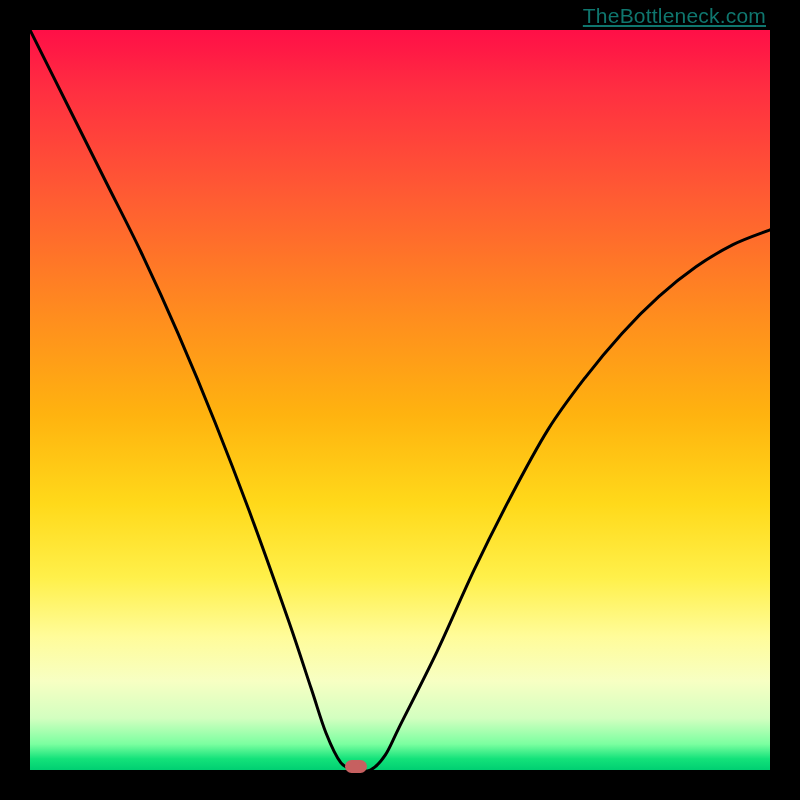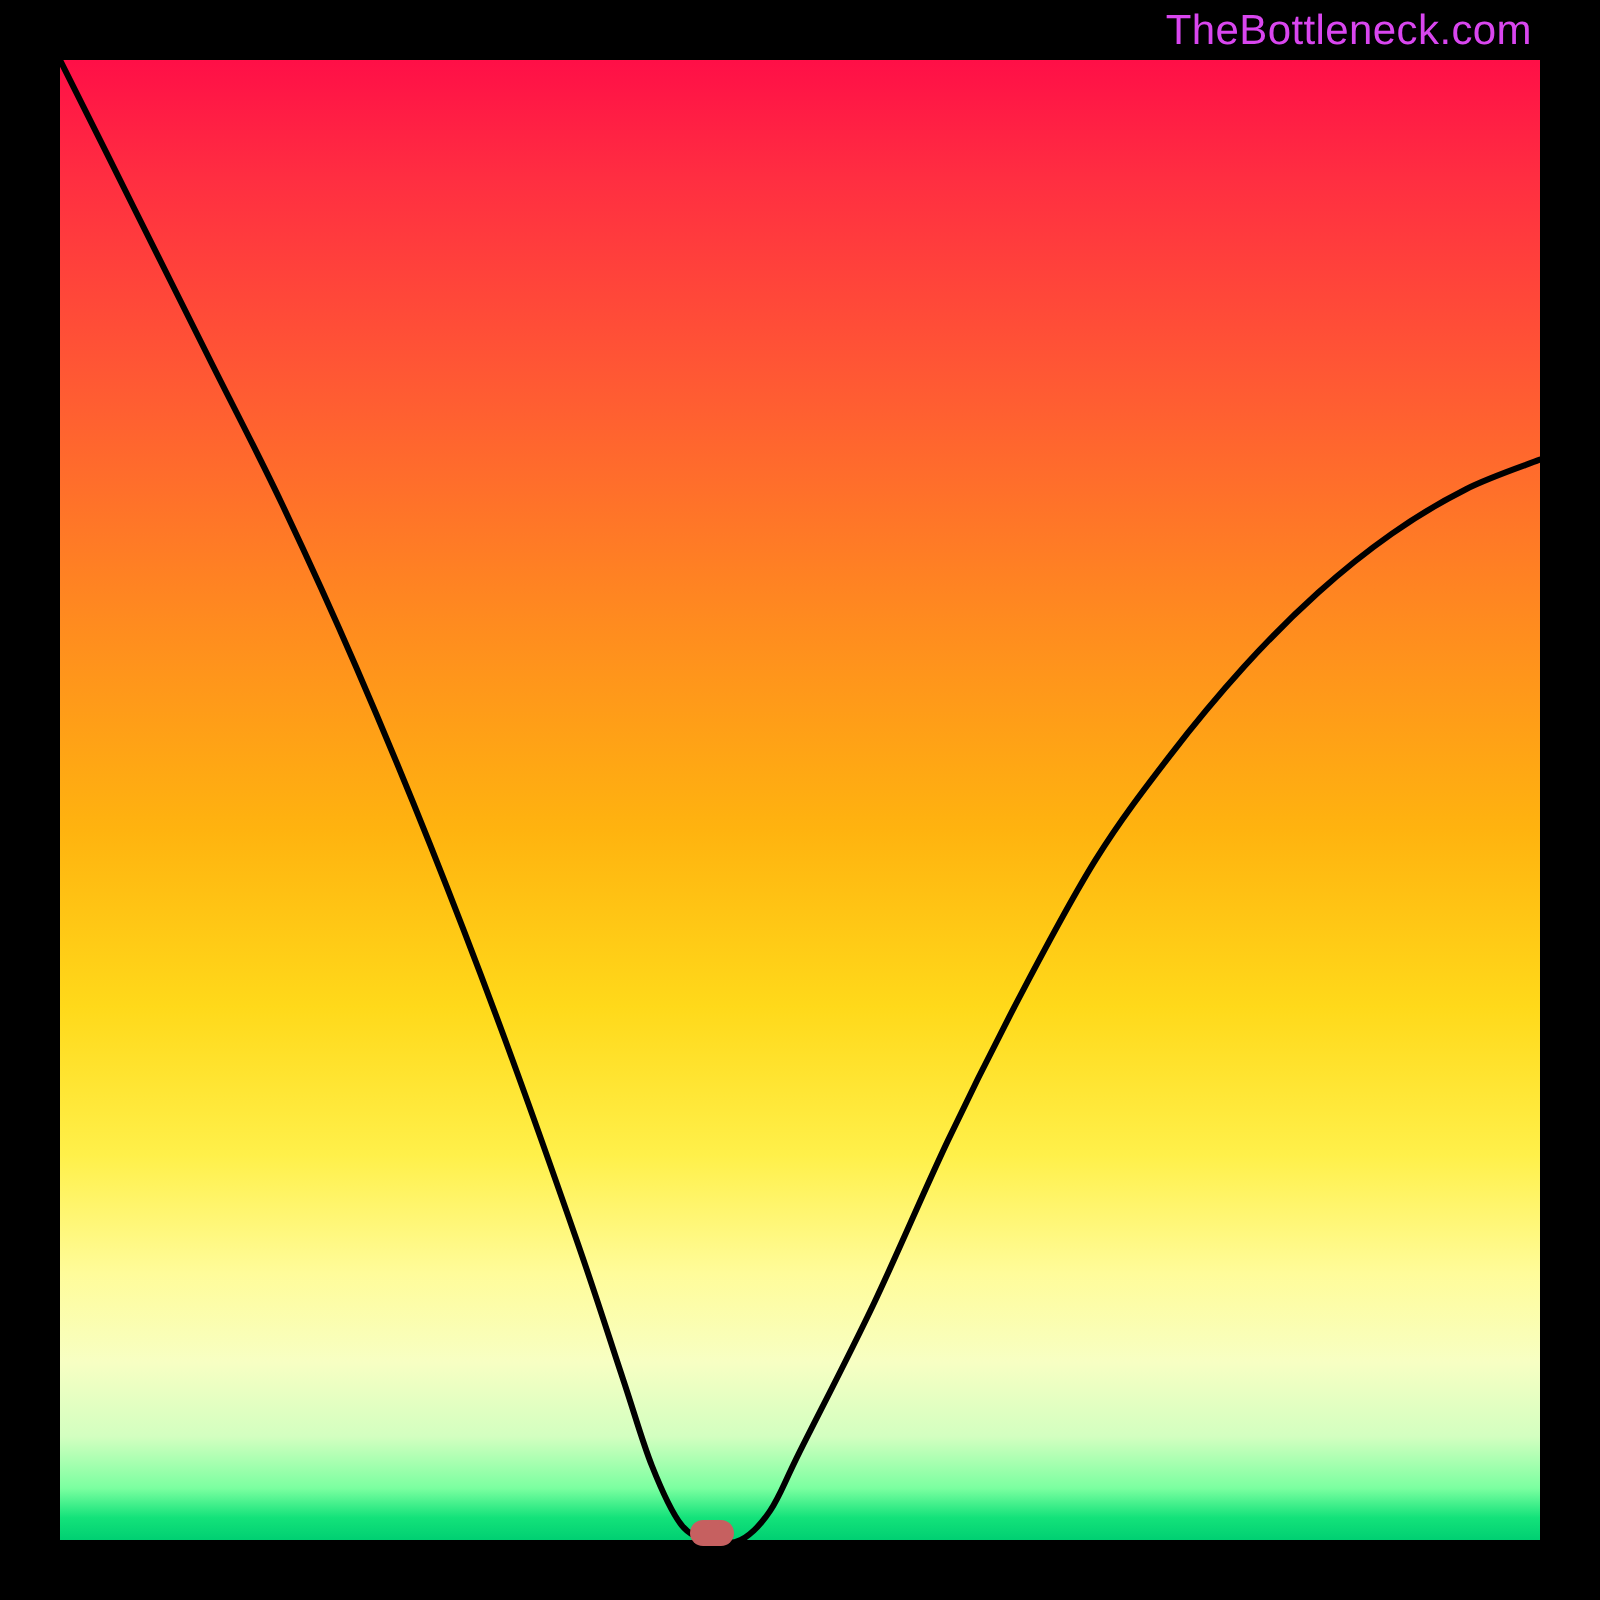--- a/index.html
+++ b/index.html
@@ -38,25 +38,26 @@
       #d3ffc0 93%,
       #7bffa0 96.5%,
       #13e27a 98.5%,
       #00cf72 100%
     );
   }
   .watermark {
     position: absolute;
     top: 4px;
     right: 34px;
-    color: #d946ef;
+    color: #0f766e;
     font-size: 21px;
     font-weight: 500;
     letter-spacing: 0.2px;
     user-select: none;
+    text-decoration: underline;
   }
   svg.curve {
     position: absolute;
     left: 0;
     top: 0;
     width: 740px;
     height: 740px;
   }
   .marker {
     position: absolute;

